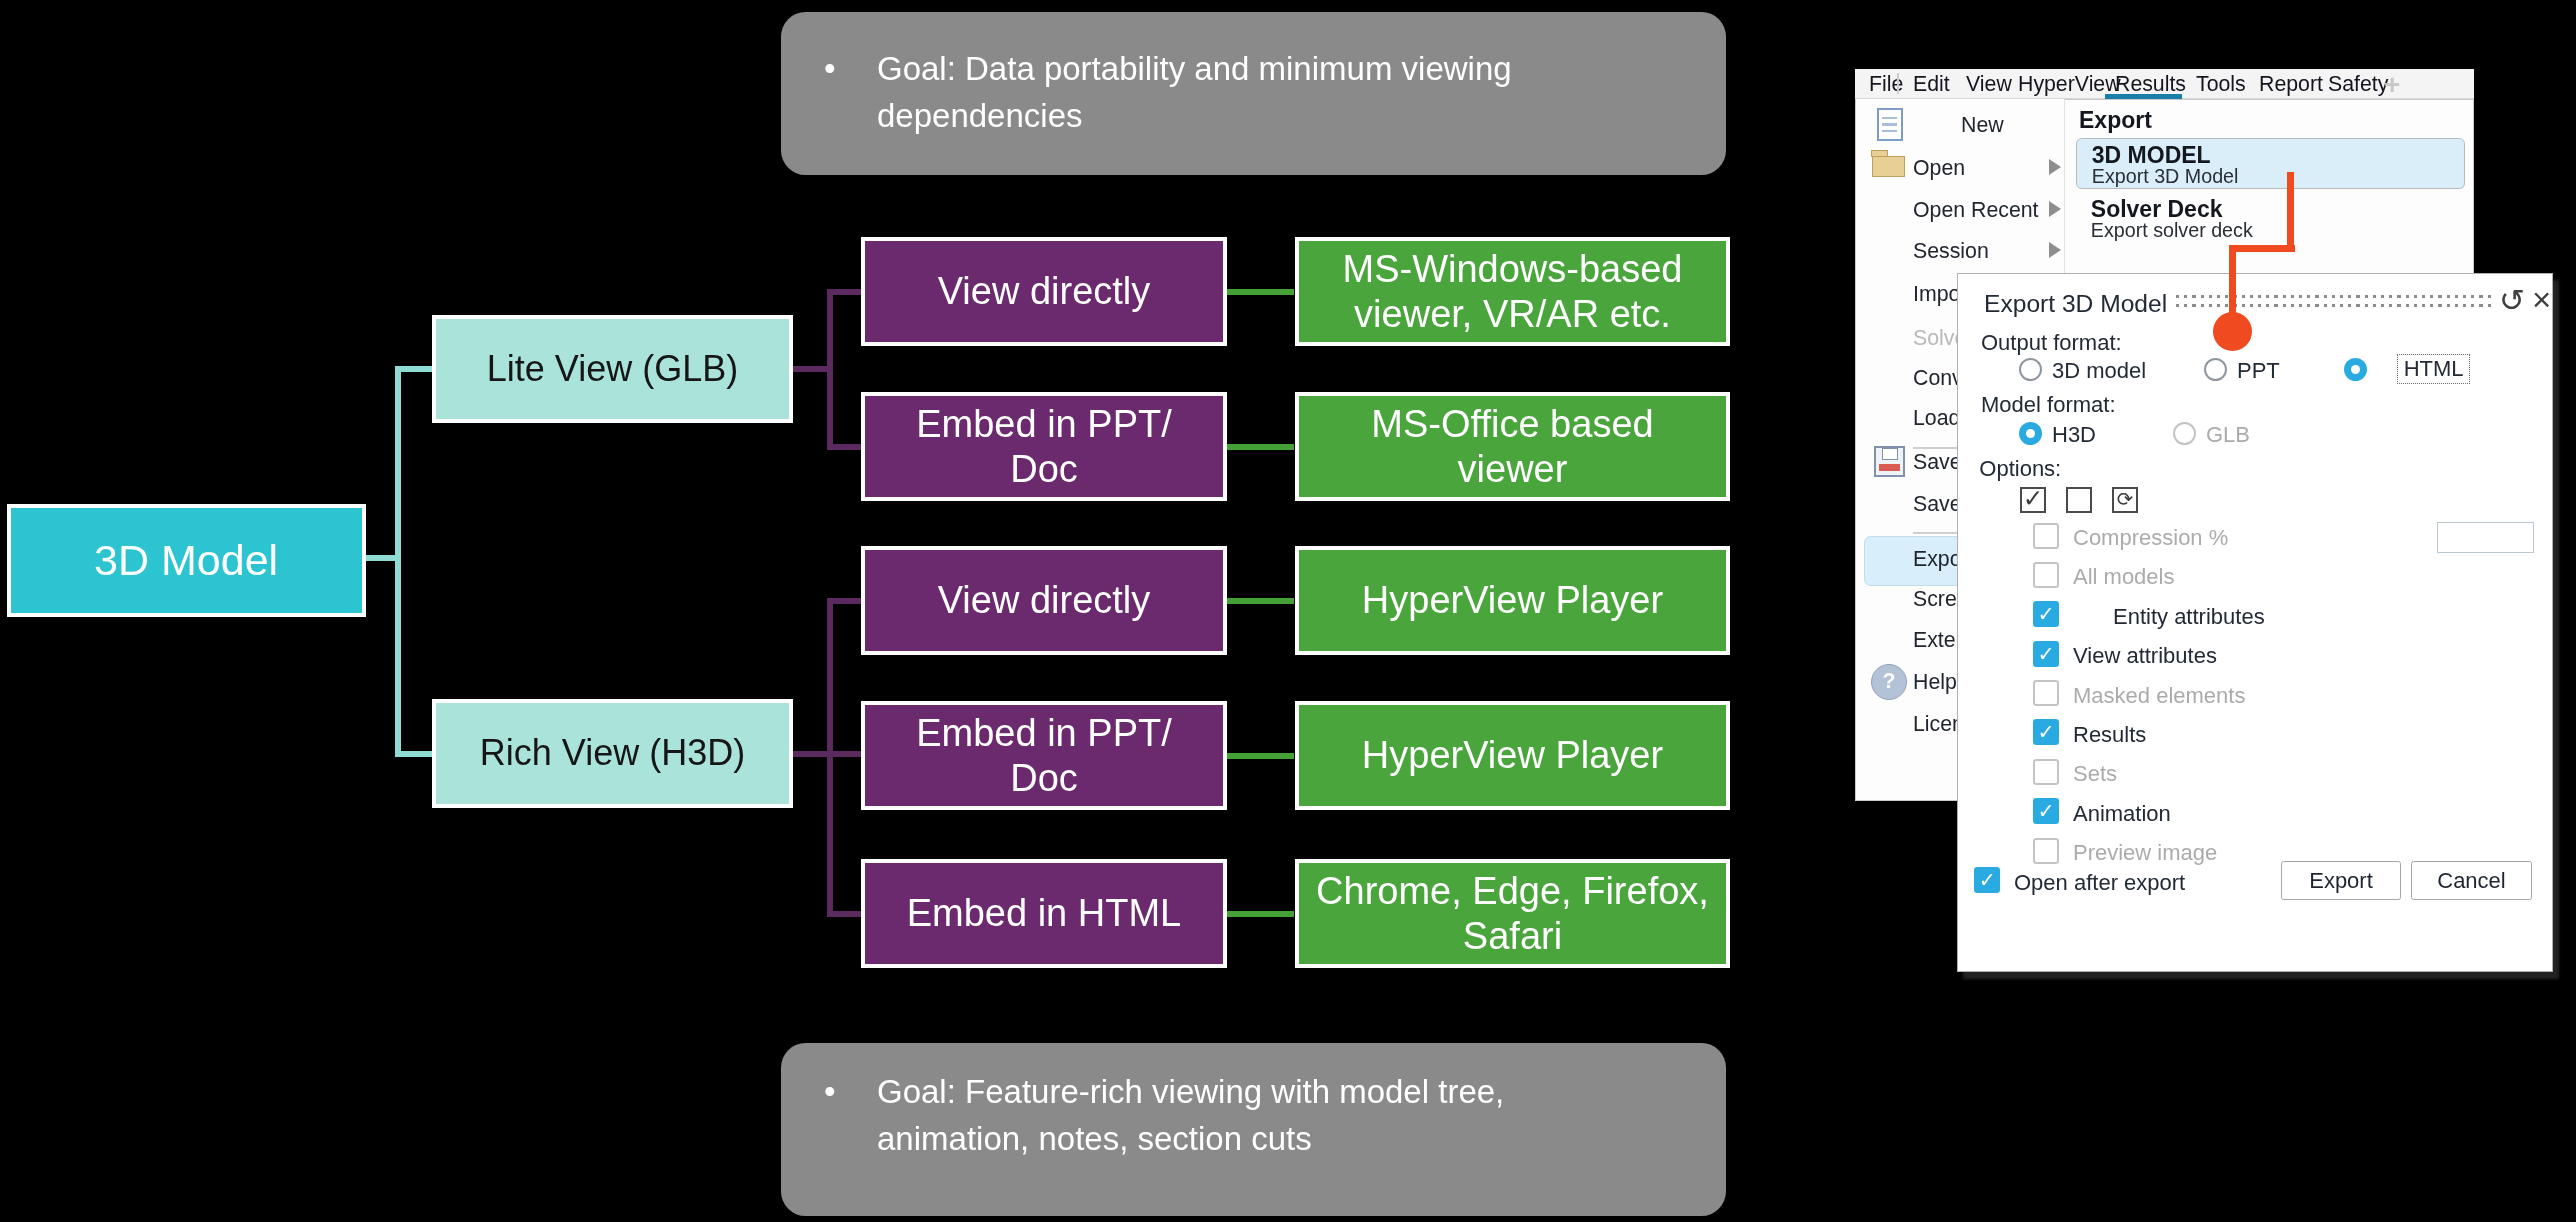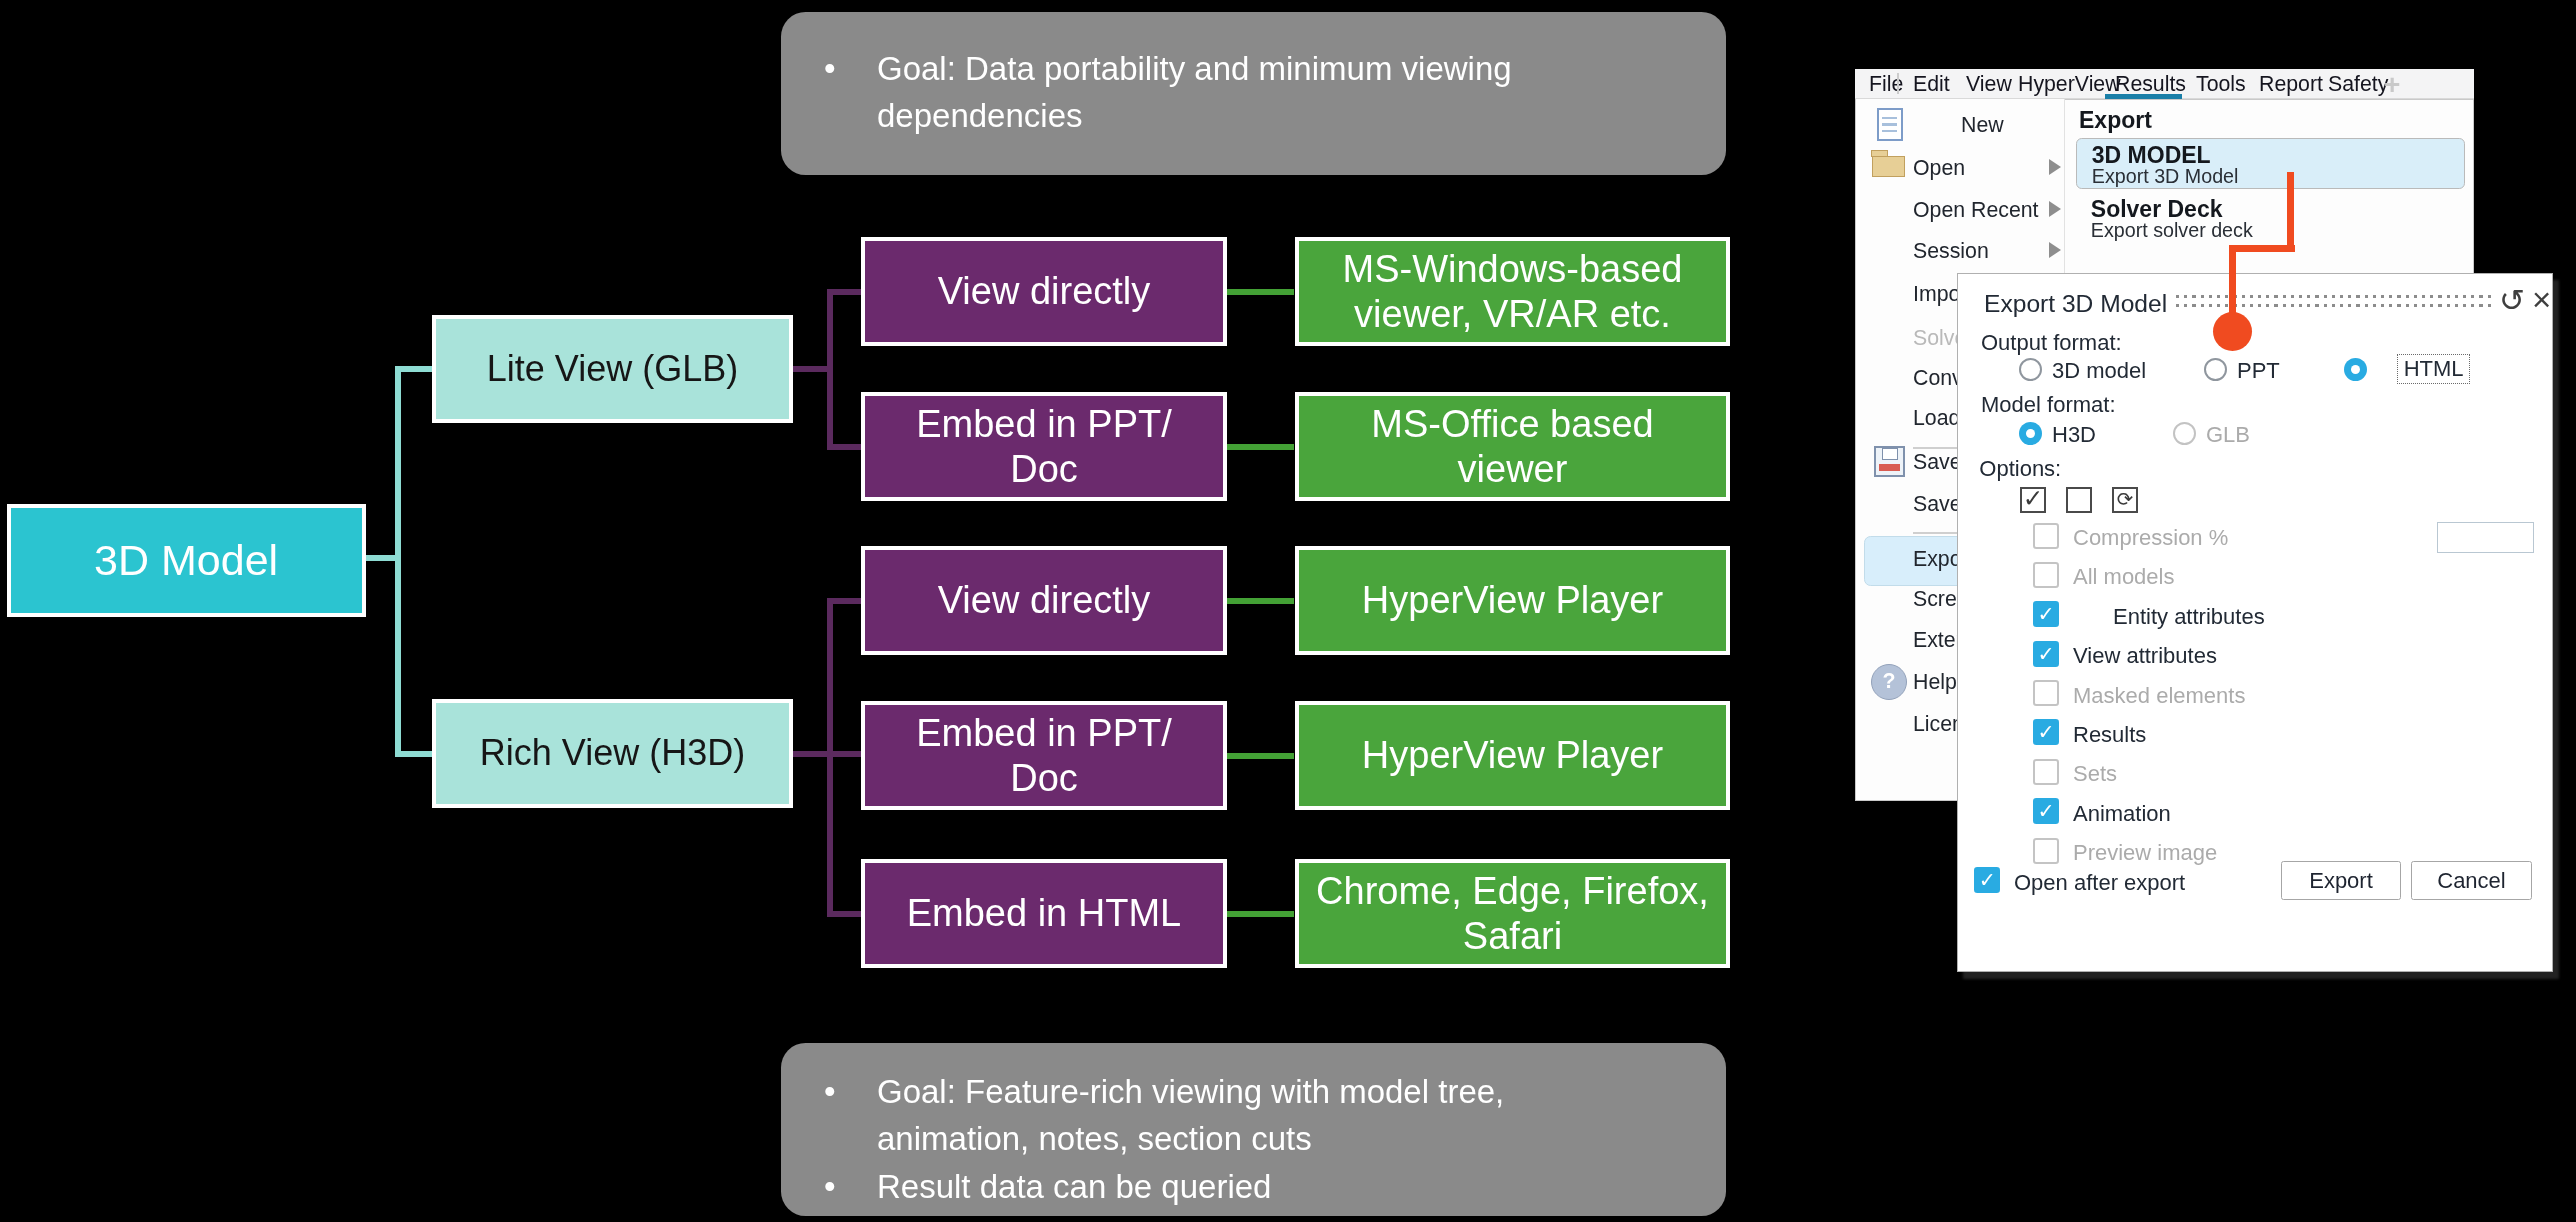--- a/index.html
+++ b/index.html
@@ -107,21 +107,20 @@
 <div class="note" style="left:781px;top:11.5px;width:945px;height:163px;box-sizing:border-box;padding:33px 33px 0 43px;">
   <ul>
     <li>Goal: Data portability and minimum viewing
 dependencies</li>
   </ul>
 </div>
 <div class="note" style="left:781px;top:1043px;width:945px;height:173px;box-sizing:border-box;padding:24.6px 33px 0 43px;">
   <ul>
     <li>Goal: Feature-rich viewing with model tree,
 animation, notes, section cuts</li>
-    <li>Result data can be queried</li>
   </ul>
 </div>
 
 <div class="panel" style="left:1855px;top:99px;width:619px;height:438px;"></div>
 <div class="panel" style="left:1855px;top:99px;width:210px;height:702px;border-top:none;border-right:0.8px solid #e2e2e2;"></div>
 
 <div class="menubar">
   <span class="mitem" style="left:14px;">File</span>
   <span class="mitem" style="left:58px;">Edit</span>
   <span class="mitem" style="left:111px;">View</span>

